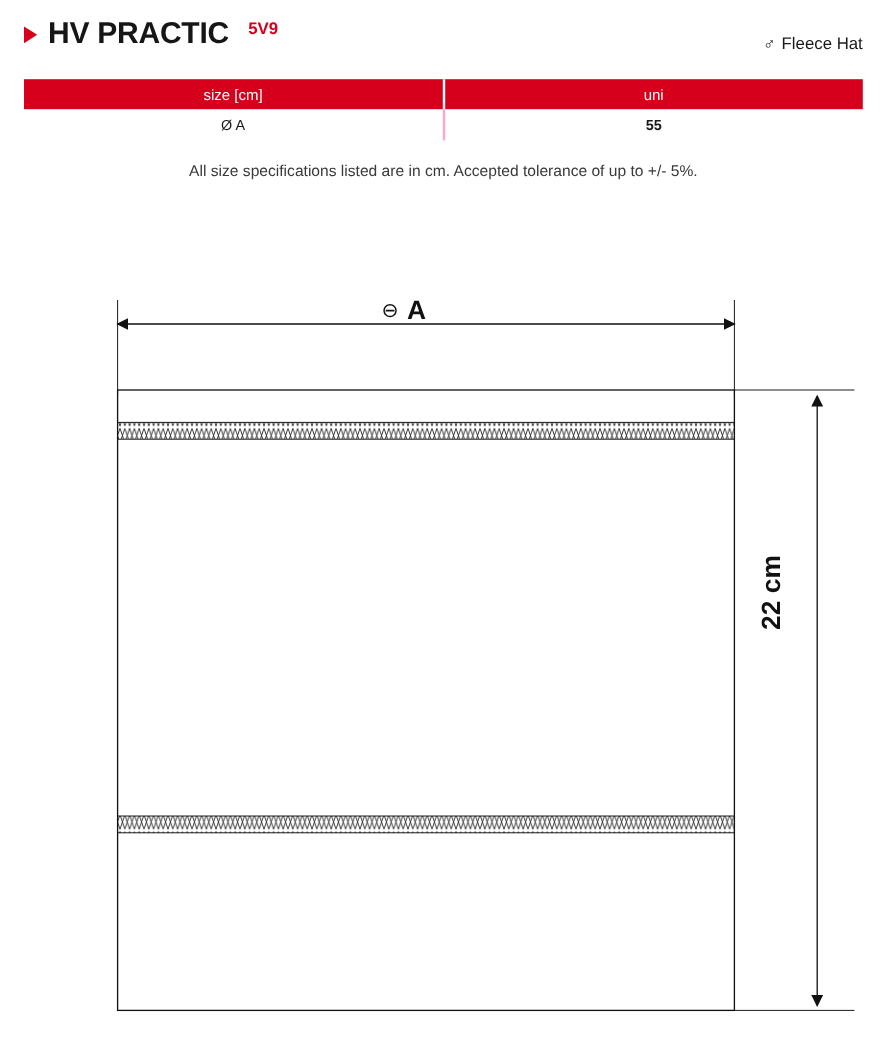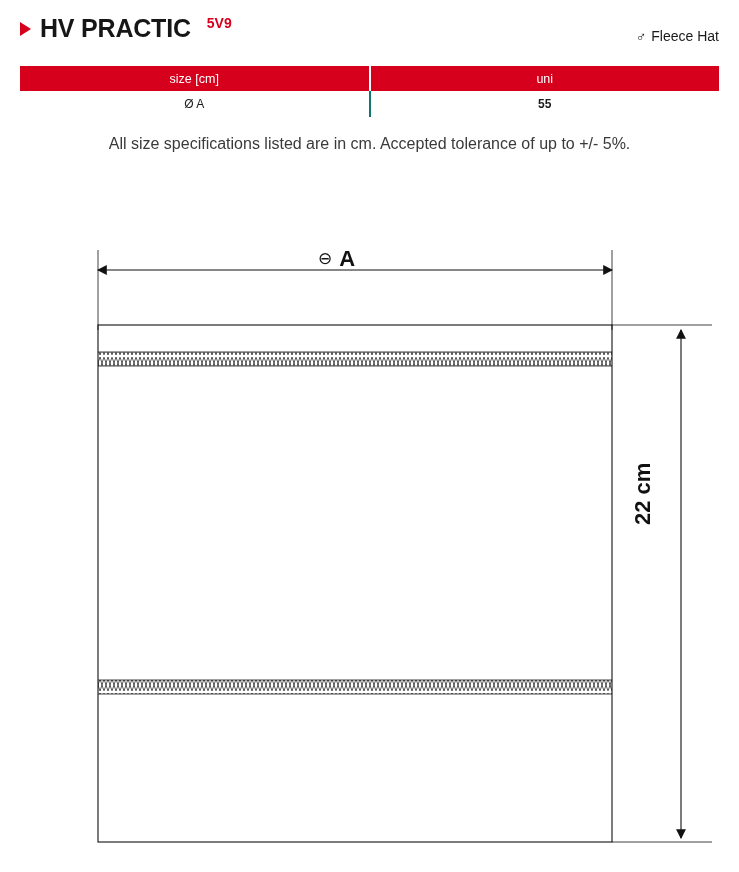--- a/index.html
+++ b/index.html
@@ -88,31 +88,31 @@
     height: 23px;
     text-align: center;
     border-right: 2px solid #ffffff;
   }
   .size-table th:last-child { border-right: none; }
   .size-table td {
     font-size: 12px;
     text-align: center;
     height: 24px;
     color: #1a1a1a;
-    border-right: 2px solid #0f766e;
+    border-right: 2px solid #f9a8d4;
   }
   .size-table td:last-child { border-right: none; font-weight: bold; }
 
   .note {
     position: absolute;
     left: 0;
     top: 135px;
     width: 739px;
     text-align: center;
-    font-size: 16px;
+    font-size: 13px;
     color: #3a3a3a;
   }
 
   
   .drawing {
     position: absolute;
     left: 0;
     top: 230px;
     width: 739px;
     height: 630px;

